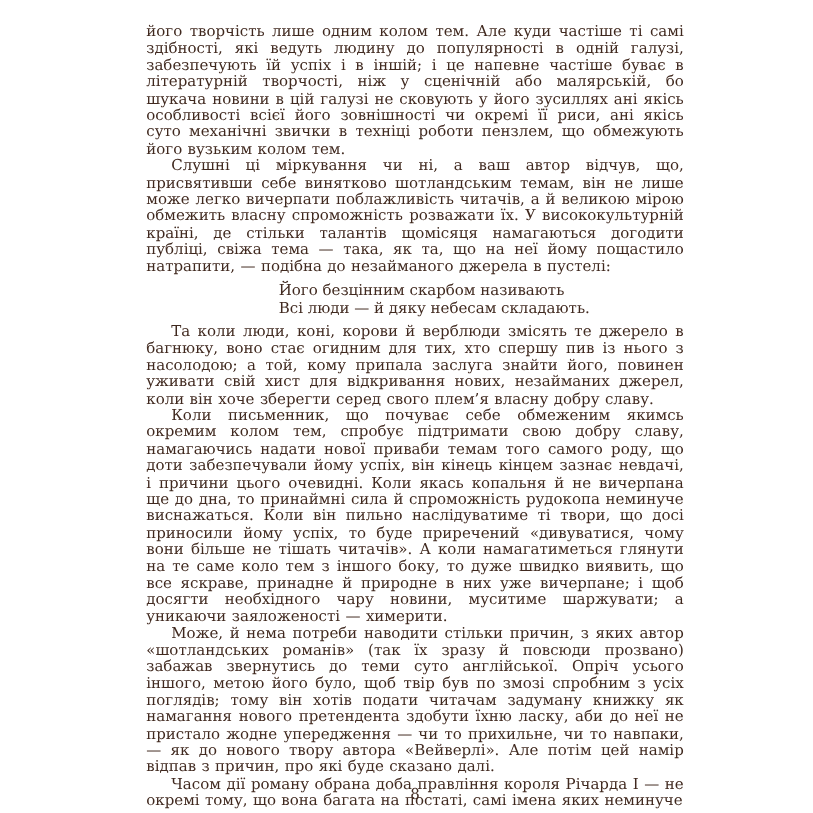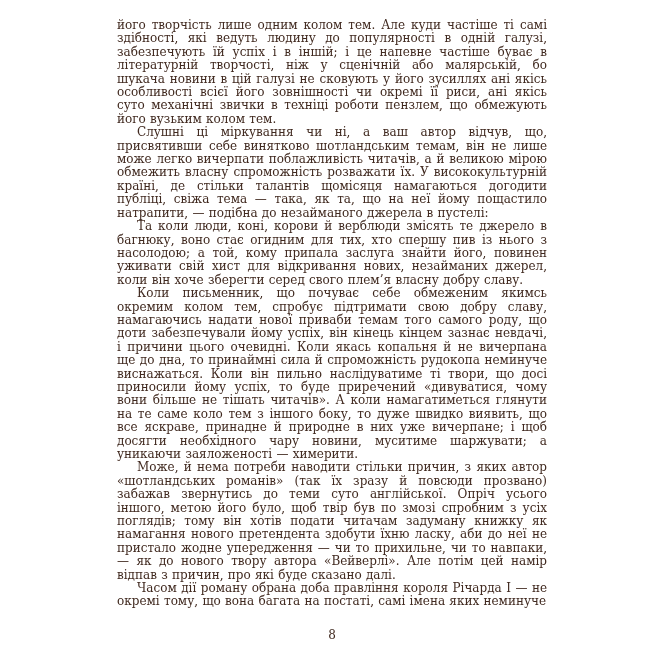--- a/index.html
+++ b/index.html
@@ -46,19 +46,23 @@
     font-size: 12px;
     color: var(--ink, #40291f);
   }
 </style>
 </head>
 <body style="background: rgb(255, 255, 255);">
 
 <div class="book-page">
   <p class="no-indent">його творчість лише одним колом тем. Але куди частіше ті самі здібності, які ведуть людину до популярності в одній галузі, забезпечують їй успіх і в іншій; і це напевне частіше буває в літературній творчості, ніж у сценічній або малярській, бо шукача новини в цій галузі не сковують у його зусиллях ані якісь особливості всієї його зовнішності чи окремі її риси, ані якісь суто механічні звички в техніці роботи пензлем, що обмежують його вузьким колом тем.</p>
   <p>Слушні ці міркування чи ні, а ваш автор відчув, що, присвятивши себе винятково шотландським темам, він не лише може легко вичерпати поблажливість читачів, а й великою мірою обмежить власну спроможність розважати їх. У висококультурній країні, де стільки талантів щомісяця намагаються догодити публіці, свіжа тема — така, як та, що на неї йому пощастило натрапити, — подібна до незайманого джерела в пустелі:</p>
+  <div class="verse">
+    <div>Його безцінним скарбом називають</div>
+    <div>Всі люди — й дяку небесам складають.</div>
+  </div>
   <p>Та коли люди, коні, корови й верблюди змісять те джерело в багнюку, воно стає огидним для тих, хто спершу пив із нього з насолодою; а той, кому припала заслуга знайти його, повинен уживати свій хист для відкривання нових, незайманих джерел, коли він хоче зберегти серед свого плем’я власну добру славу.</p>
   <p>Коли письменник, що почуває себе обмеженим якимсь окремим колом тем, спробує підтримати свою добру славу, намагаючись надати нової приваби темам того самого роду, що доти забезпечували йому успіх, він кінець кінцем зазнає невдачі, і причини цього очевидні. Коли якась копальня й не вичерпана ще до дна, то принаймні сила й спроможність рудокопа неминуче виснажаться. Коли він пильно наслідуватиме ті твори, що досі приносили йому успіх, то буде приречений «дивуватися, чому вони більше не тішать читачів». А коли намагатиметься глянути на те саме коло тем з іншого боку, то дуже швидко виявить, що все яскраве, принадне й природне в них уже вичерпане; і щоб досягти необхідного чару новини, муситиме шаржувати; а уникаючи заяложеності — химерити.</p>
   <p>Може, й нема потреби наводити стільки причин, з яких автор «шотландських романів» (так їх зразу й повсюди прозвано) забажав звернутись до теми суто англійської. Опріч усього іншого, метою його було, щоб твір був по змозі спробним з усіх поглядів; тому він хотів подати читачам задуману книжку як намагання нового претендента здобути їхню ласку, аби до неї не пристало жодне упередження — чи то прихильне, чи то навпаки, — як до нового твору автора «Вейверлі». Але потім цей намір відпав з причин, про які буде сказано далі.</p>
   <p>Часом дії роману обрана доба правління короля Річарда I — не окремі тому, що вона багата на постаті, самі імена яких неминуче</p>
 </div>
 
 <div class="page-number">8</div>
 
 </body></html>

